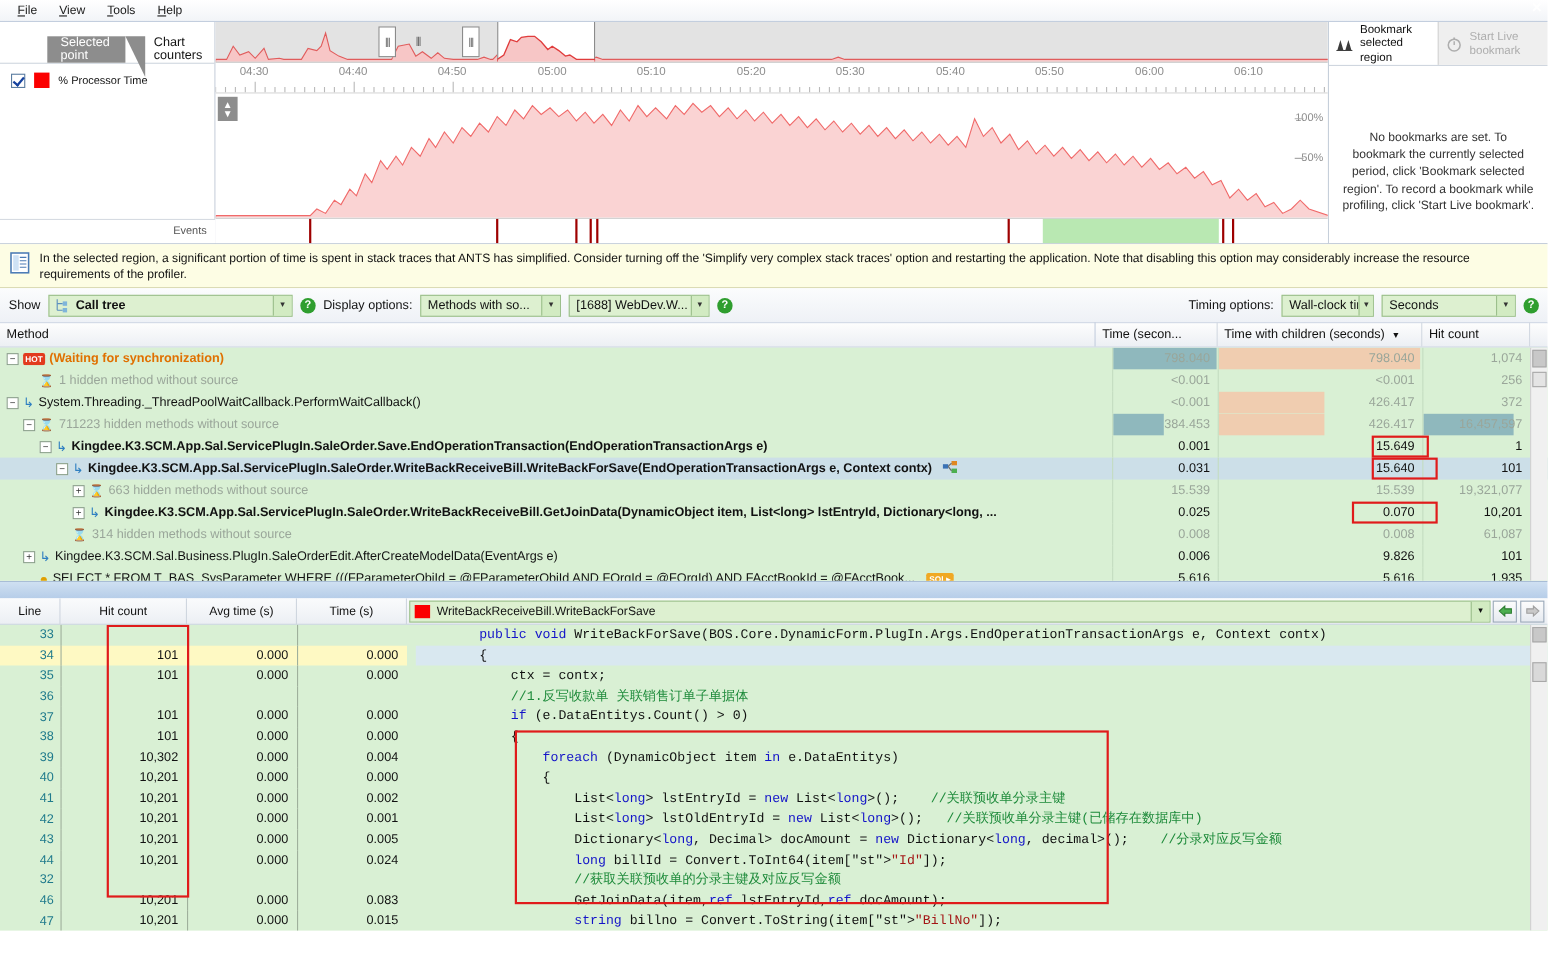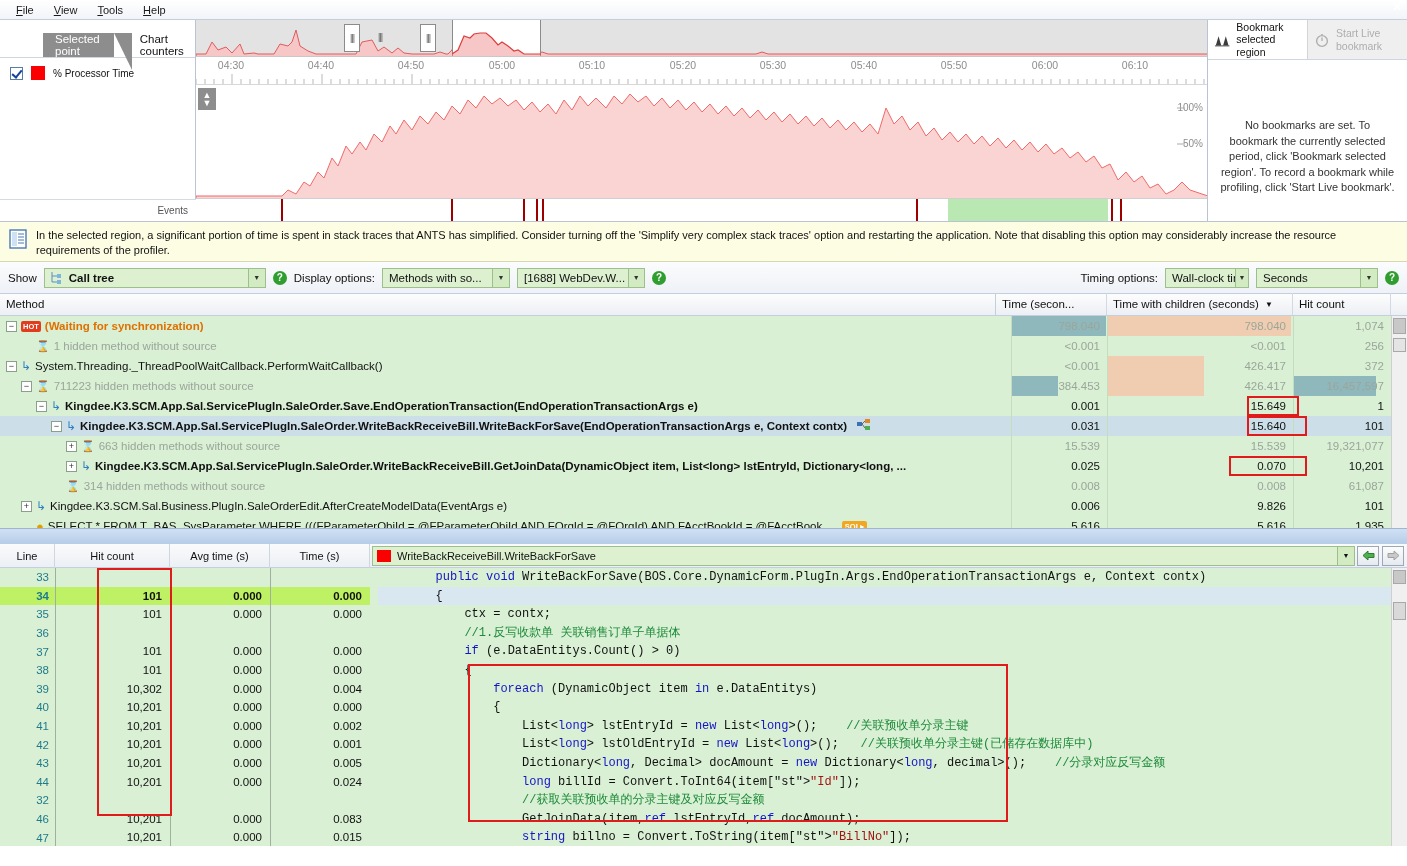--- a/index.html
+++ b/index.html
@@ -112,21 +112,21 @@
   .srctools{display:flex;align-items:center;height:24px;background:linear-gradient(#fafbfc,#eceff4);
     border-bottom:1px solid #c3cede;font-size:11px;}
   .srctools .hc{display:flex;align-items:center;justify-content:center;height:24px;border-right:1px solid #cfd6df;}
   .mini-combo{flex:1;display:flex;align-items:center;height:20px;margin:0 2px;background:#ddf0d0;
     border:1px solid #9cbf8c;}
   .navbtn{width:22px;height:20px;border:1px solid #9aa8b8;background:linear-gradient(#fcfcfc,#e6eaf0);
     display:flex;align-items:center;justify-content:center;margin-right:3px;}
   .codearea{display:flex;background:#d9f0d4;height:278px;position:relative;overflow:hidden;}
   .gutter{width:370px;flex:none;position:relative;}
   .grow{display:flex;height:18.6px;font-size:11.5px;align-items:center;}
-  .grow.hl{background:#bef264;font-weight:bold;}
+  .grow.hl{background:#fef9c3;}
   .g-line{width:55px;text-align:right;padding-right:6px;color:#1f7a8c;}
   .g-c{text-align:right;padding-right:8px;color:#111;border-left:1px solid #9fb09c;height:18.6px;line-height:18.6px;}
   .g-hit{width:115px;} .g-avg{width:100px;} .g-time{width:100px;}
   .code{flex:1;position:relative;font-family:"Liberation Mono", monospace;font-size:12px;
     line-height:18.6px;padding-left:8px;white-space:pre;overflow:hidden;}
   .kw{color:#1414c8;} .cm{color:#1d8a3a;} .st{color:#a31515;}
   .code-sb{position:absolute;right:0;top:0;bottom:0;width:16px;background:#f0f0f0;border-left:1px solid #cfcfcf;}
   .closex{position:absolute;right:5px;top:0px;color:#fff;font-size:12px;font-weight:bold;}
   .vsb-thumb{position:absolute;left:1px;right:1px;background:#c8c8c8;border:1px solid #a8a8a8;}
 </style>

